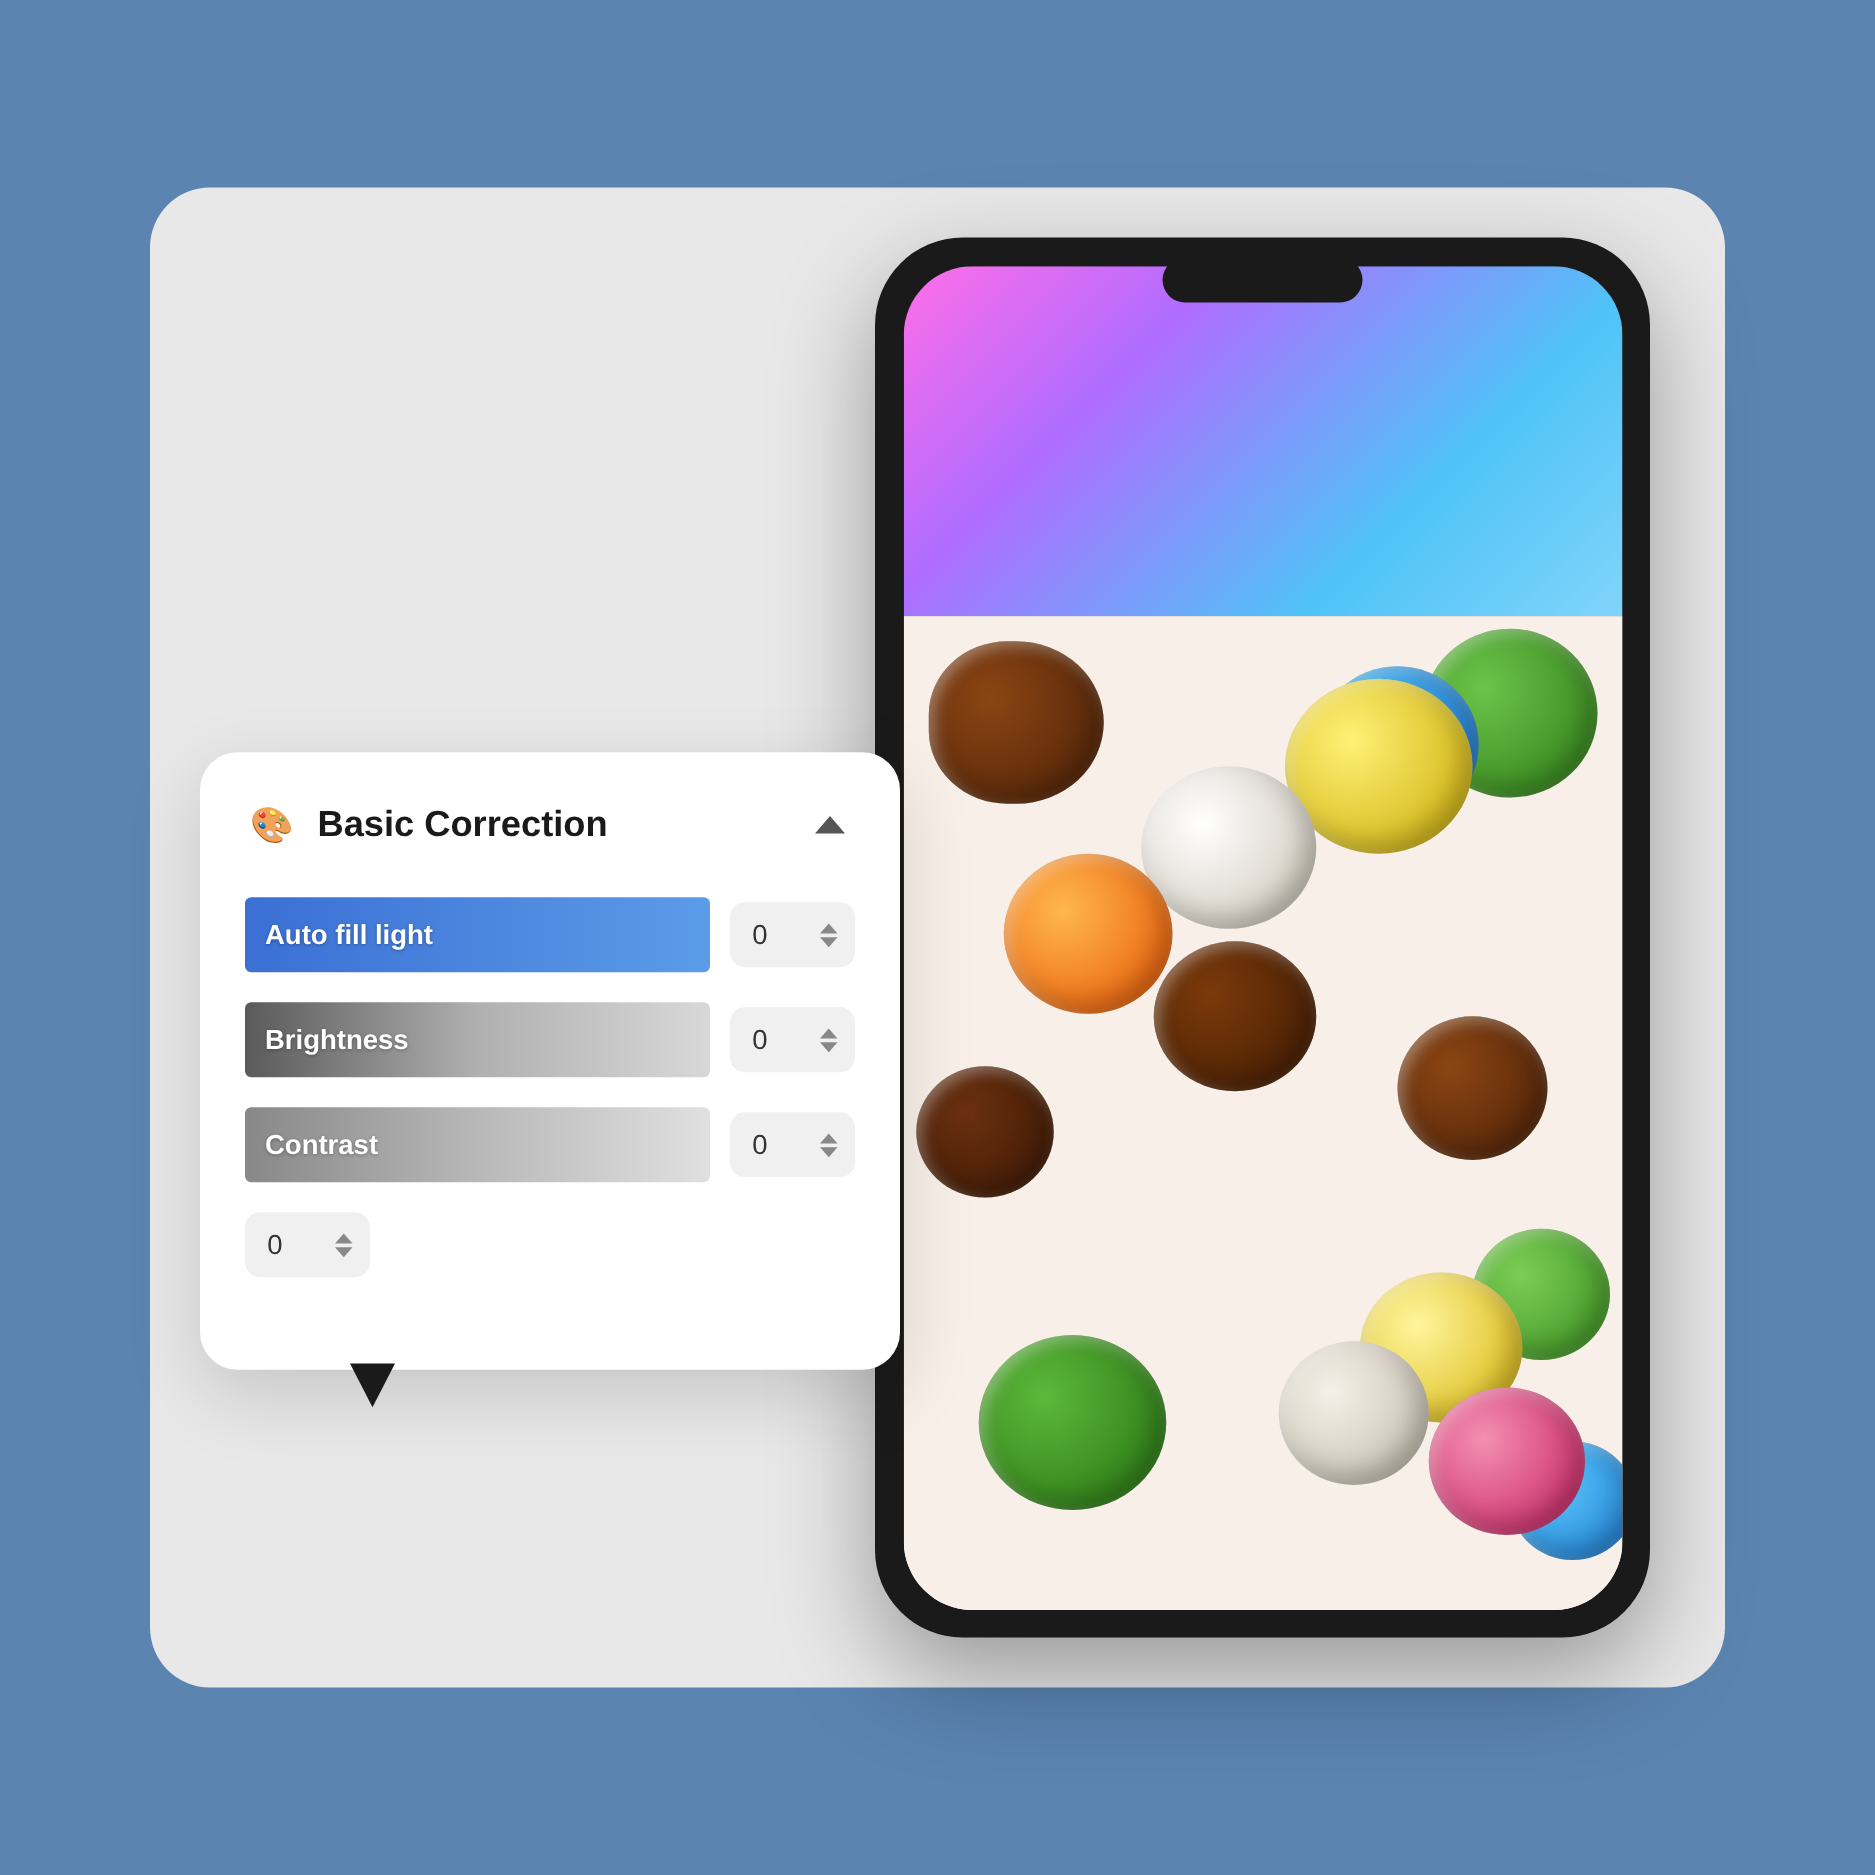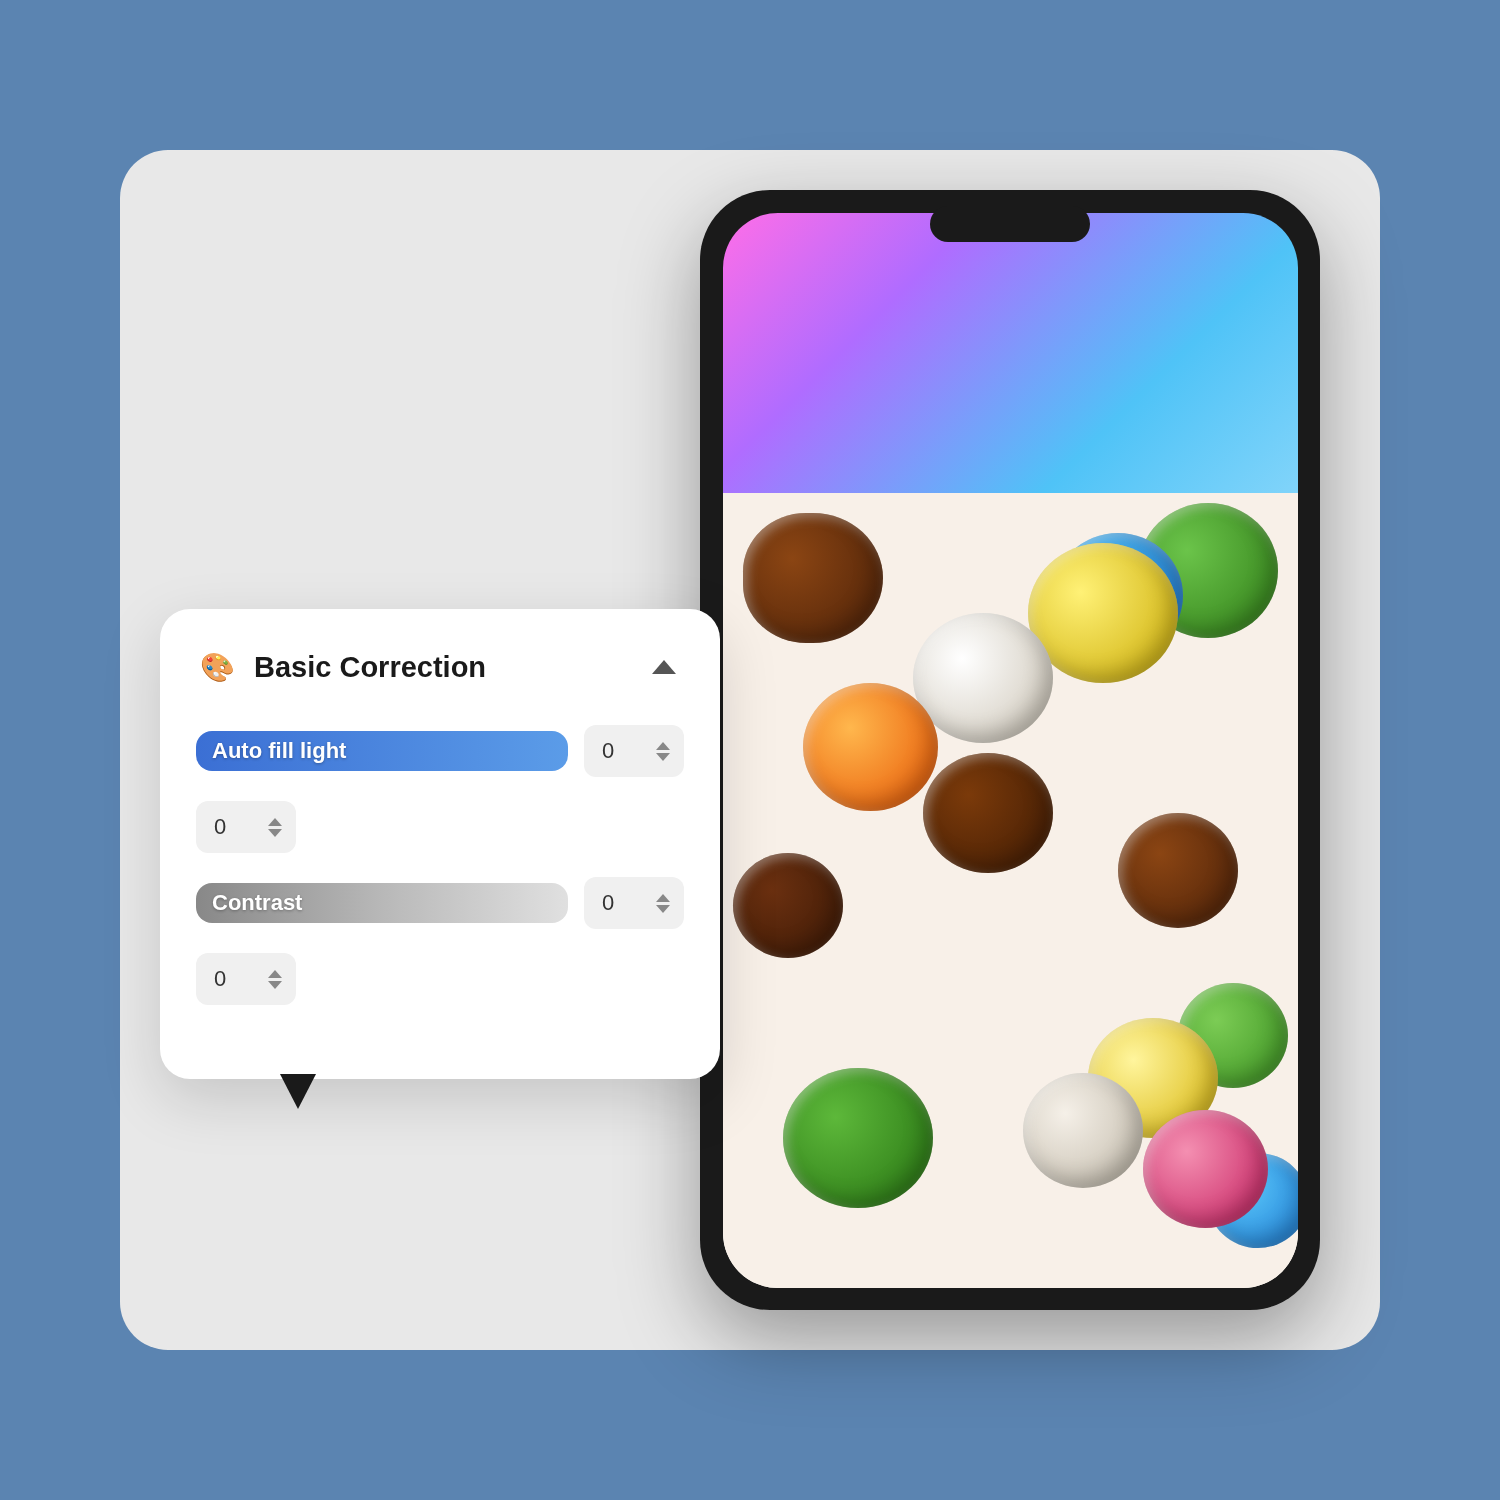--- a/index.html
+++ b/index.html
@@ -190,22 +190,22 @@
     
     .slider-row {
       display: flex;
       align-items: center;
       gap: 16px;
       margin-bottom: 24px;
     }
 
     .slider-track {
       flex: 1;
-      height: 40px;
-      border-radius: 16px;
+      height: 60px;
+      border-radius: 5px;
       overflow: hidden;
       position: relative;
     }
 
     .slider-label {
       display: flex;
       align-items: center;
       justify-content: flex-start;
       padding-left: 16px;
       height: 100%;
@@ -371,20 +371,23 @@
       <div class="spinner-input">
         <span class="spinner-value">0</span>
         <div class="spinner-arrows">
           <div class="arrow-up"></div>
           <div class="arrow-down"></div>
         </div>
       </div>
     </div>
 
     <div class="slider-row">
+      <div class="slider-track track-brightness">
+        <span class="slider-label brightness-label">Brightness</span>
+      </div>
       <div class="spinner-input">
         <span class="spinner-value">0</span>
         <div class="spinner-arrows">
           <div class="arrow-up"></div>
           <div class="arrow-down"></div>
         </div>
       </div>
     </div>
 
     <div class="slider-row">

